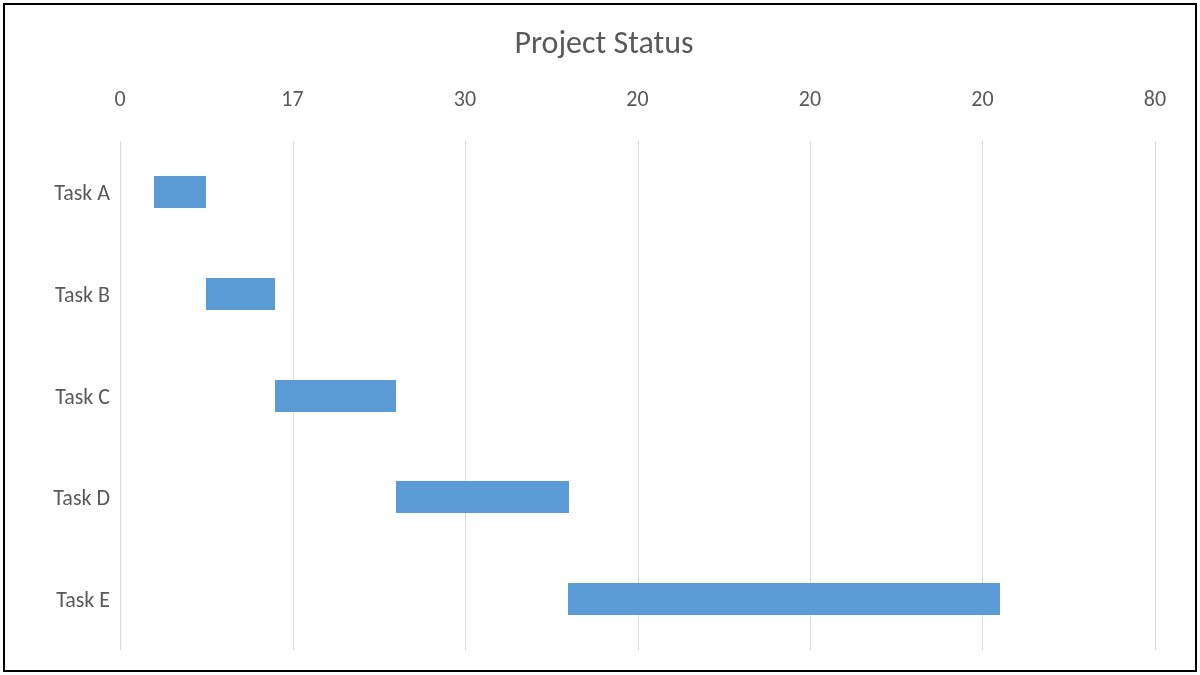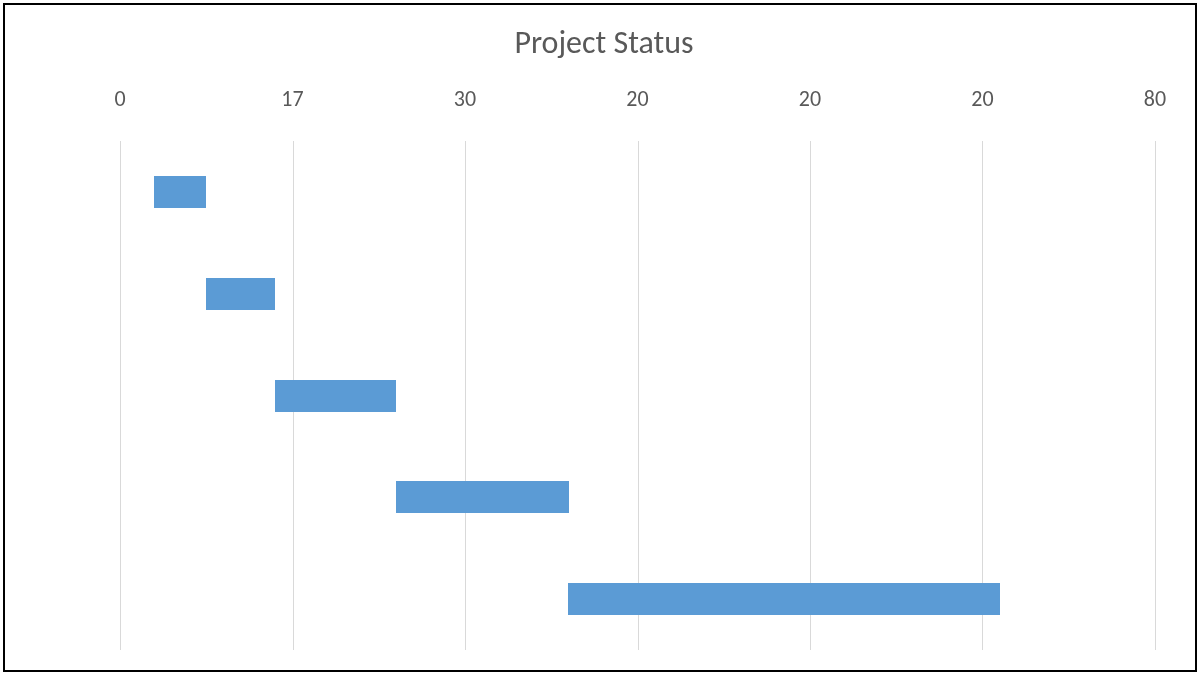--- a/index.html
+++ b/index.html
@@ -94,20 +94,27 @@
     <div class="axis-row">
       <span class="x-tick" style="left:0%">0</span>
       <span class="x-tick" style="left:16.6667%">17</span>
       <span class="x-tick" style="left:33.3333%">30</span>
       <span class="x-tick" style="left:50%">20</span>
       <span class="x-tick" style="left:66.6667%">20</span>
       <span class="x-tick" style="left:83.3333%">20</span>
       <span class="x-tick" style="left:100%">80</span>
     </div>
 
+    <div class="y-labels">
+      <span class="y-label" style="top:10%">Task A</span>
+      <span class="y-label" style="top:30%">Task B</span>
+      <span class="y-label" style="top:50%">Task C</span>
+      <span class="y-label" style="top:70%">Task D</span>
+      <span class="y-label" style="top:90%">Task E</span>
+    </div>
 
     <div class="plot-area">
       <div class="gridline" style="left:0%"></div>
       <div class="gridline" style="left:16.6667%"></div>
       <div class="gridline" style="left:33.3333%"></div>
       <div class="gridline" style="left:50%"></div>
       <div class="gridline" style="left:66.6667%"></div>
       <div class="gridline" style="left:83.3333%"></div>
       <div class="gridline" style="left:100%"></div>
 

